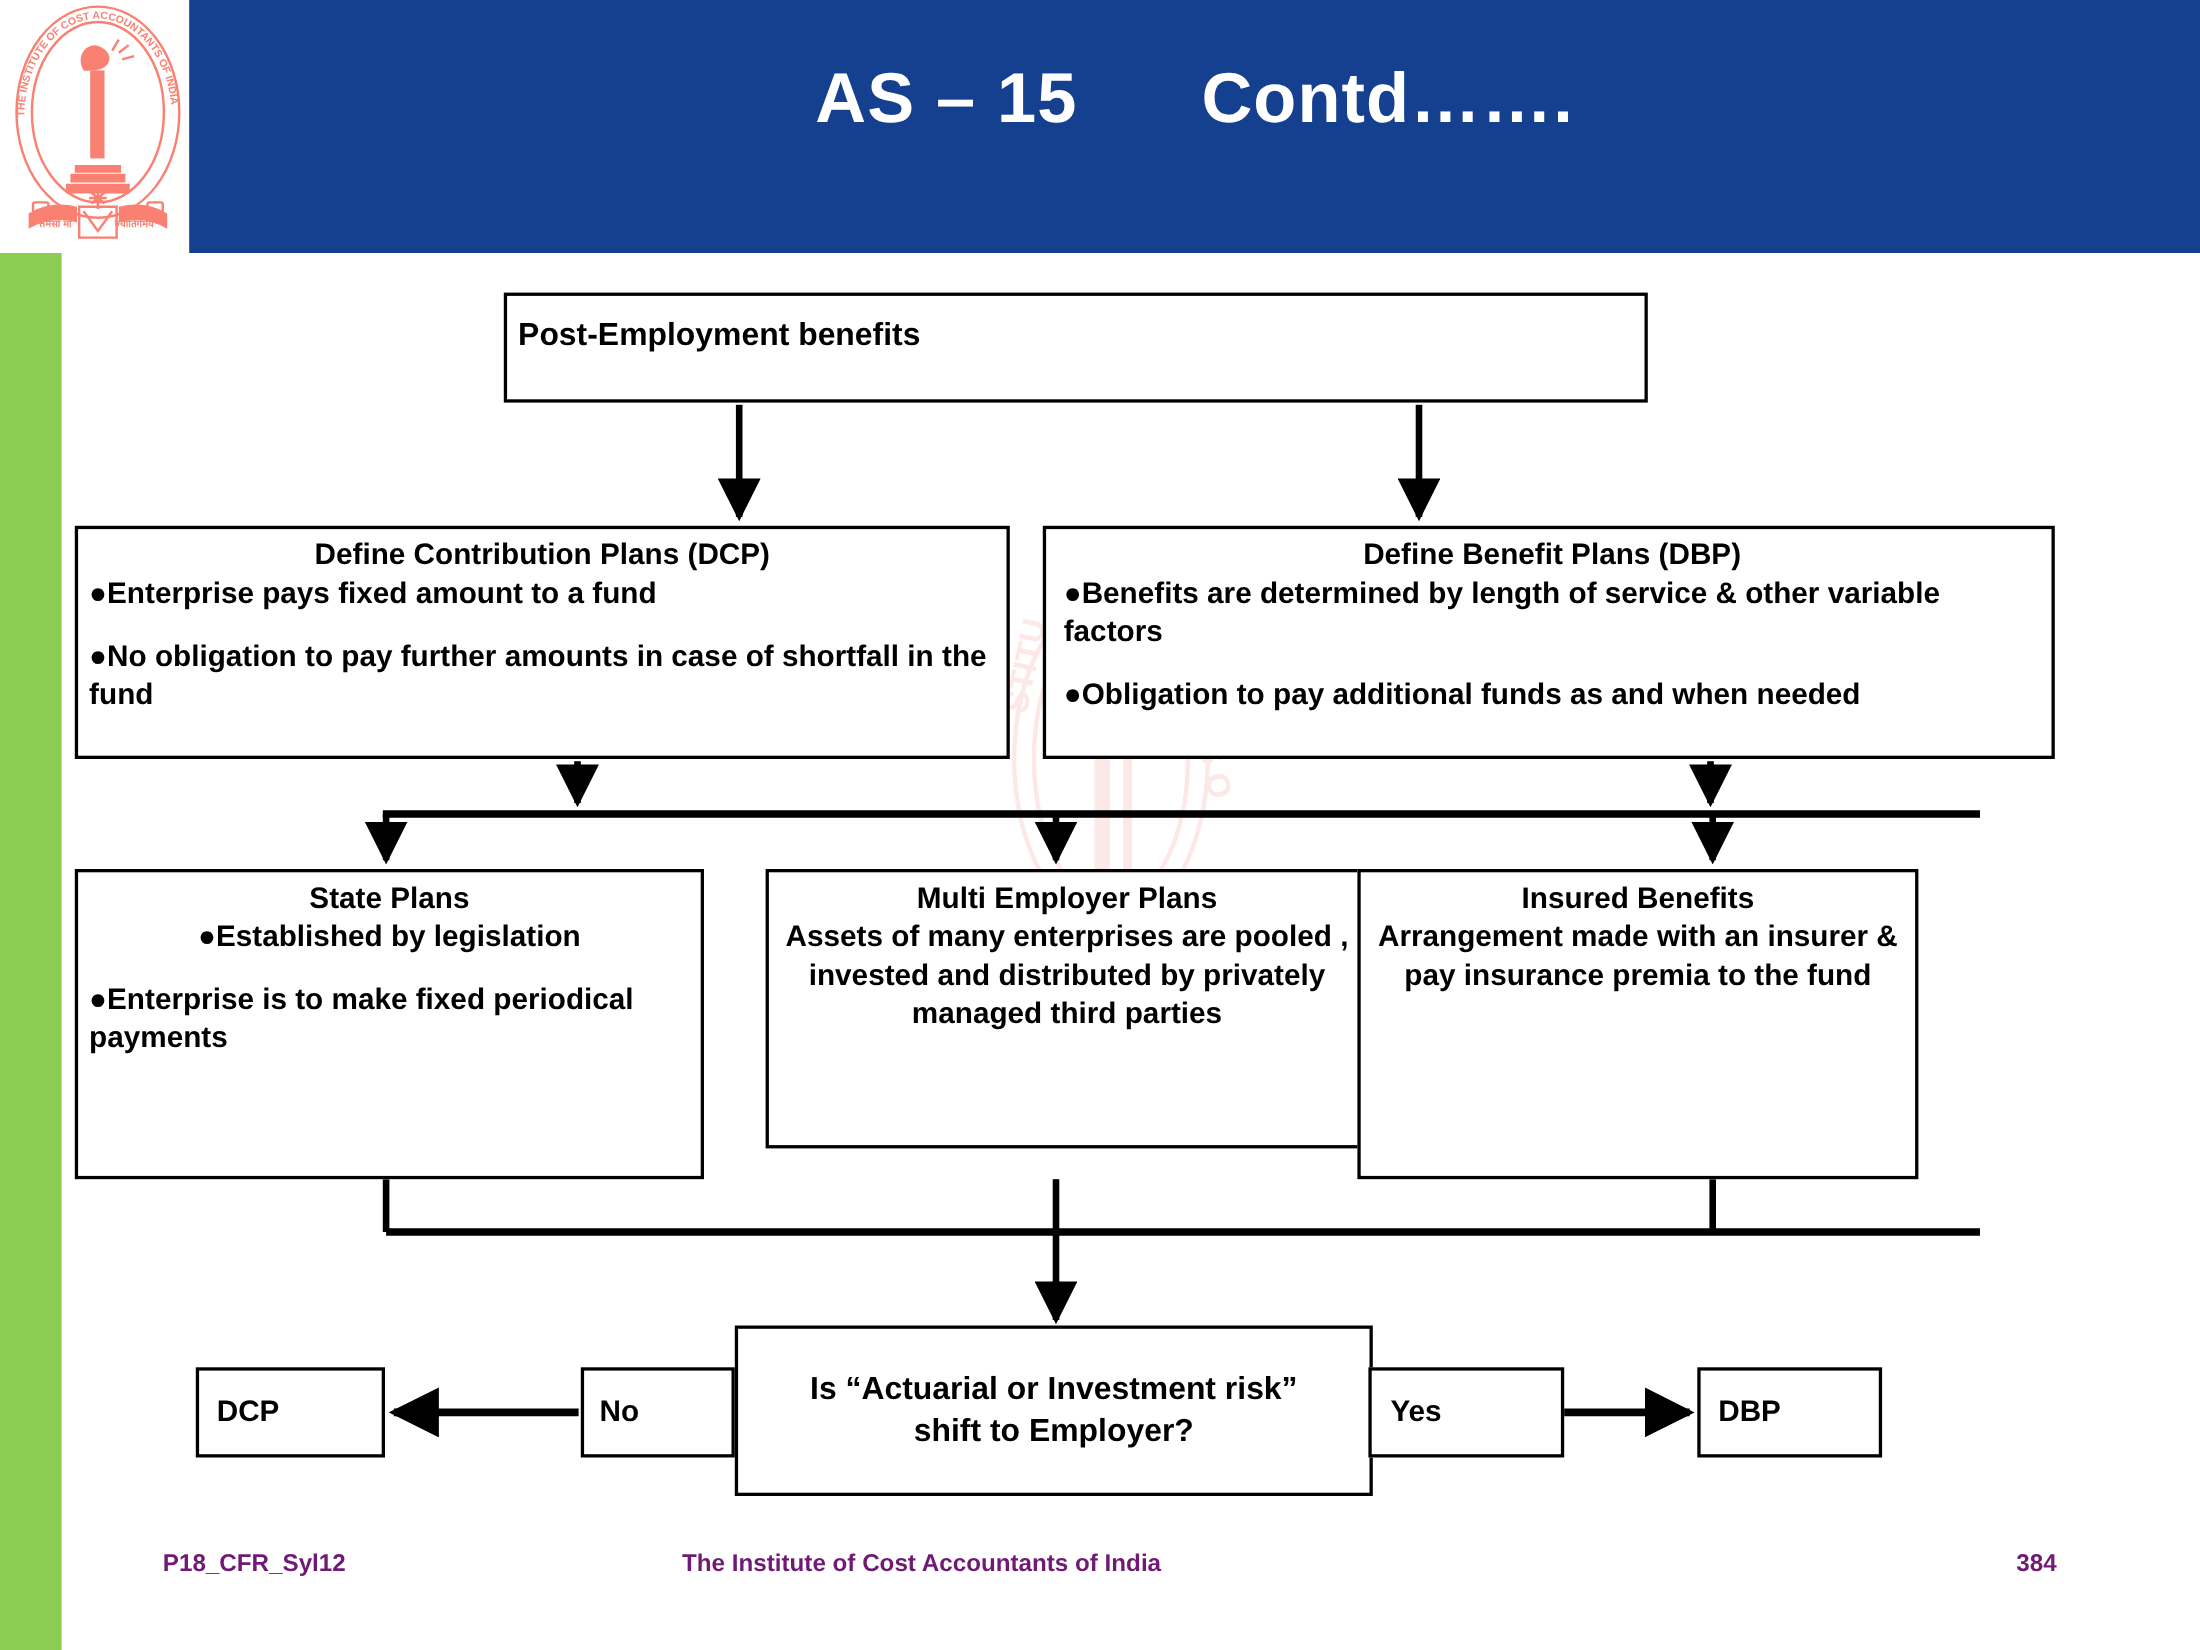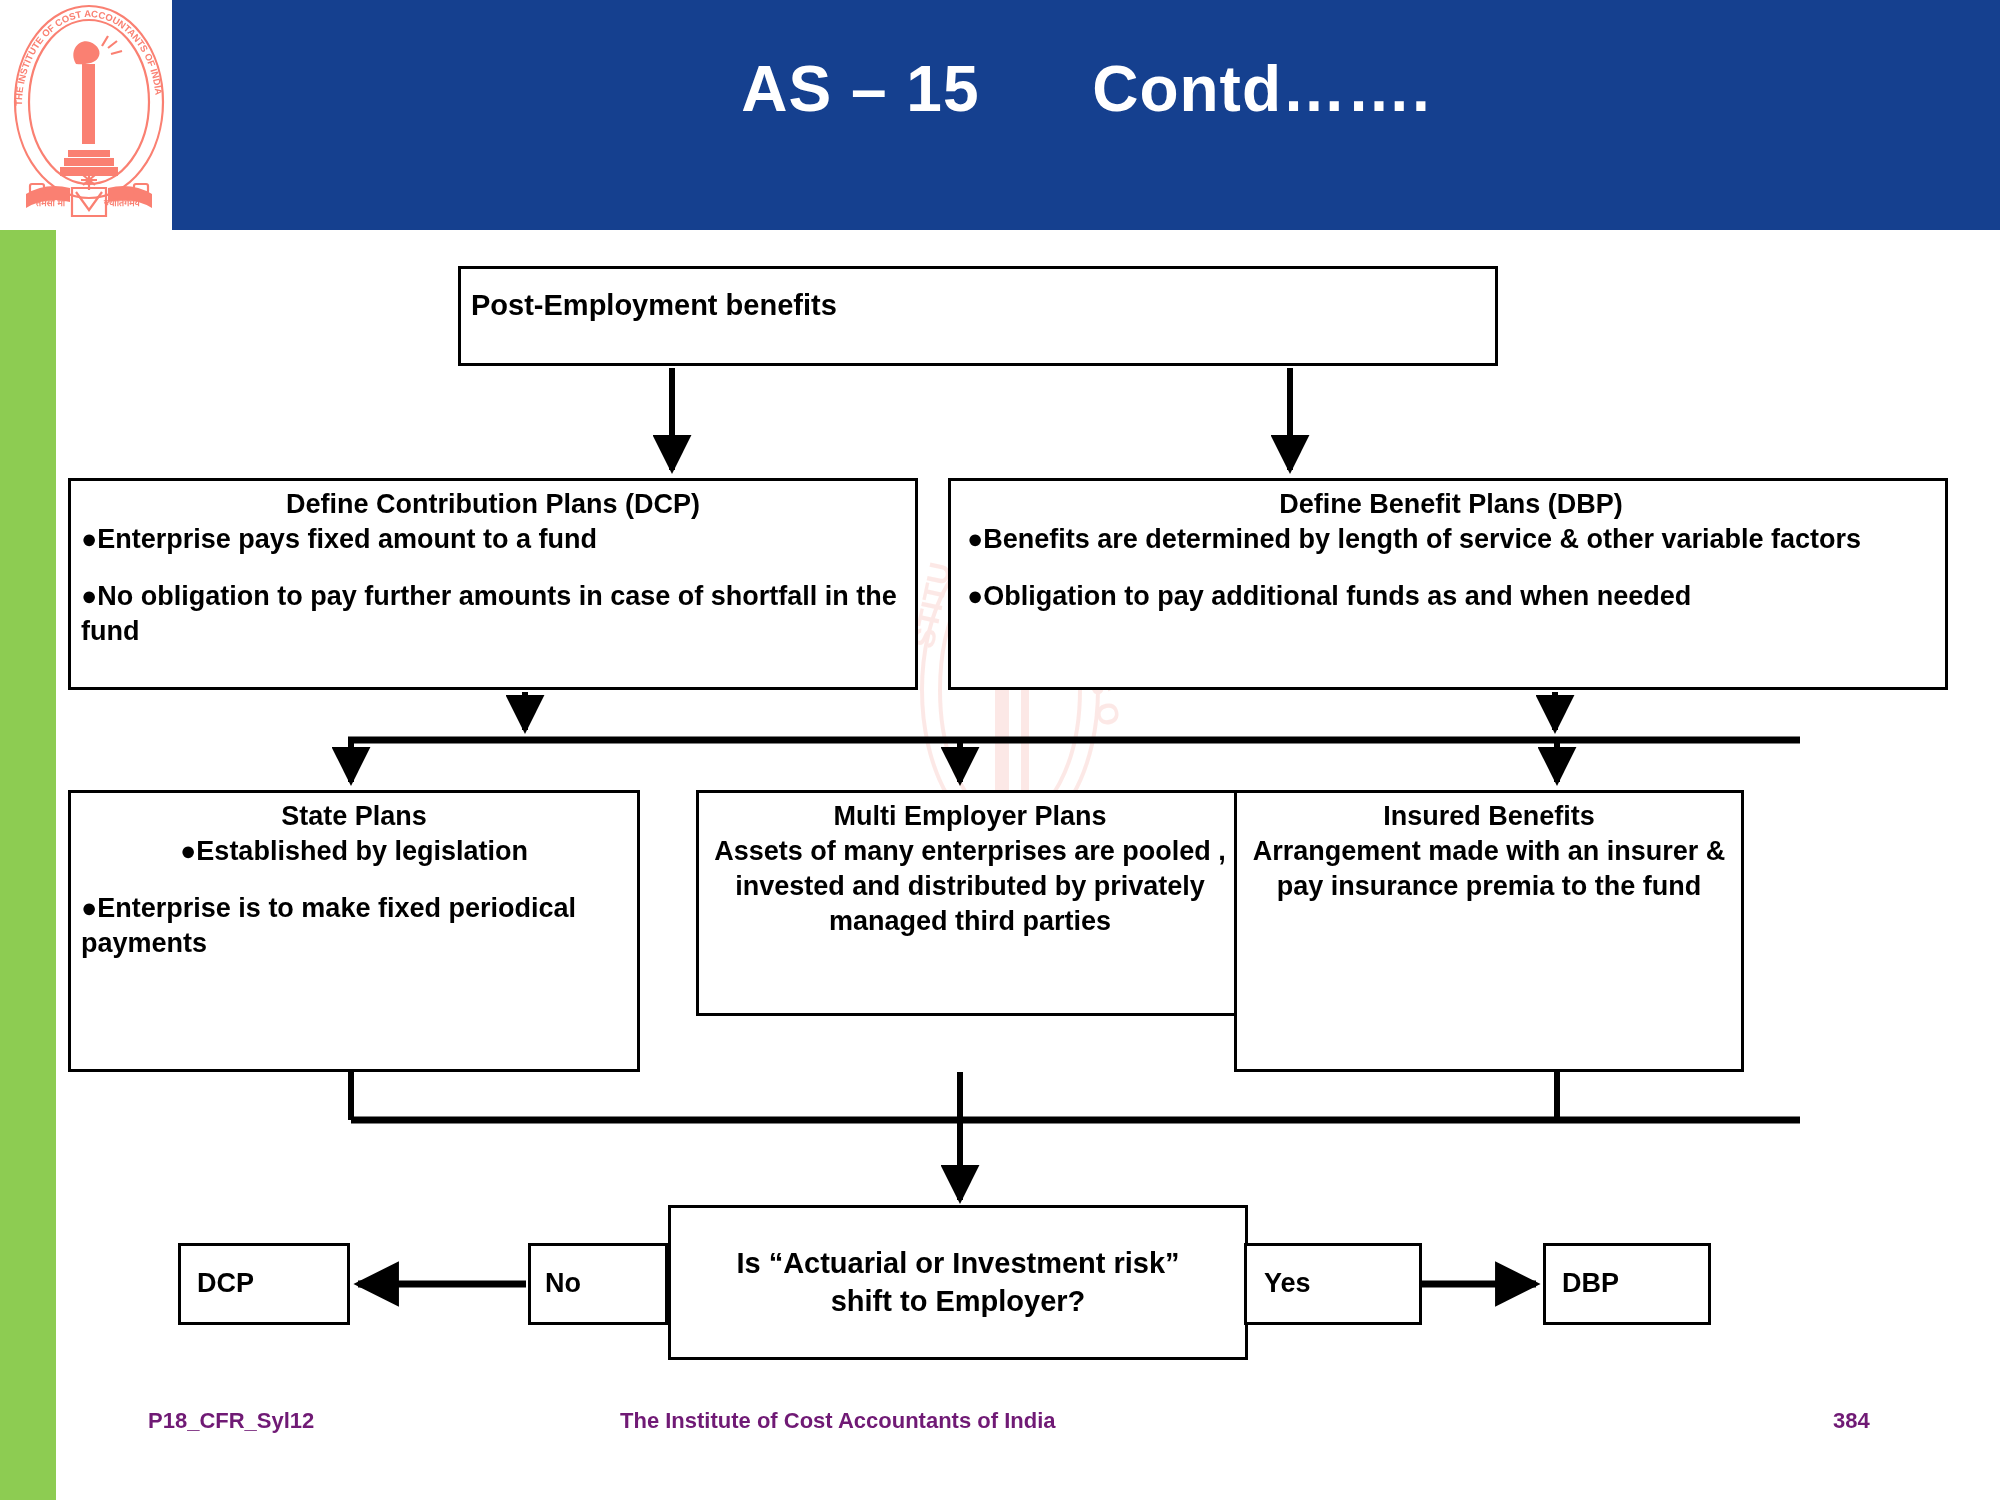--- a/index.html
+++ b/index.html
@@ -56,23 +56,23 @@
   .box .title { display: block; text-align: center; }
   .box .bullet { display: block; text-align: left; }
   .box .ctr { display: block; text-align: center; }
   .spacer { display: block; height: 22px; }
 
   #box-post { left: 458px; top: 266px; width: 1040px; height: 100px;
               display: flex; align-items: flex-start; justify-content: flex-start; padding-top: 18px; }
   #box-post .title { font-size: 29px; }
 
   #box-dcp  { left: 68px;  top: 478px; width: 850px;  height: 212px; }
-  #box-dbp  { left: 948px; top: 478px; width: 1000px; height: 212px; padding-left: 16px; }
+  #box-dbp  { left: 948px; top: 478px; width: 920px; height: 212px; padding-left: 16px; }
   #box-state{ left: 68px;  top: 790px; width: 572px;  height: 282px; }
-  #box-multi{ left: 696px; top: 790px; width: 548px;  height: 226px; }
+  #box-multi{ left: 696px; top: 790px; width: 548px;  height: 254px; }
   #box-ins  { left: 1234px;top: 790px; width: 510px;  height: 282px; }
 
   #box-question { left: 668px; top: 1205px; width: 580px; height: 155px;
                   display: flex; align-items: center; justify-content: center; }
   #box-question .ctr { font-size: 29px; }
   #box-no   { left: 528px; top: 1243px; width: 140px; height: 82px;
               display: flex; align-items: center; padding-left: 14px; }
   #box-yes  { left: 1244px;top: 1243px; width: 178px; height: 82px;
               display: flex; align-items: center; padding-left: 17px; }
   #box-dcp2 { left: 178px; top: 1243px; width: 172px; height: 82px;

